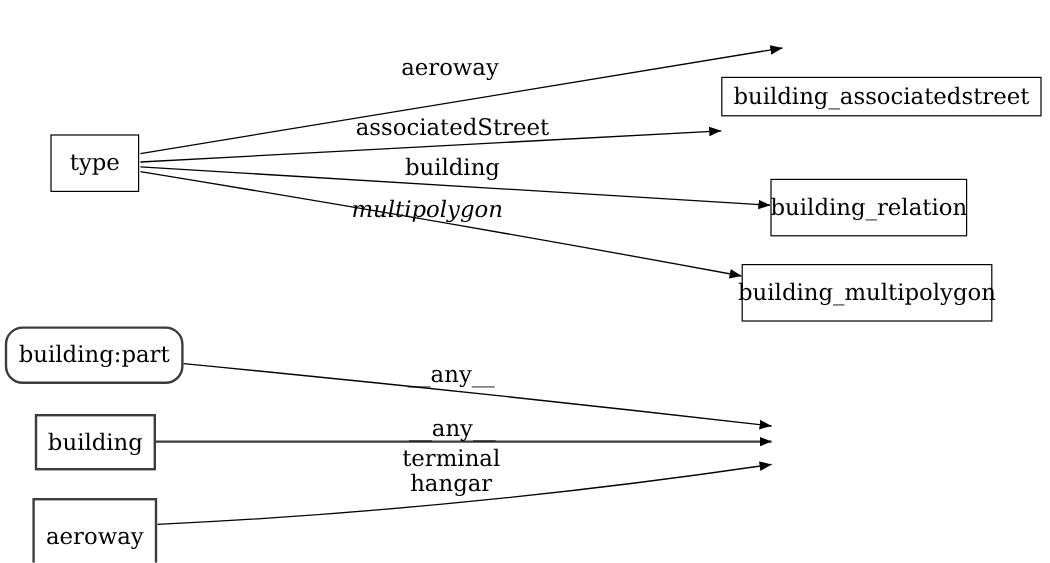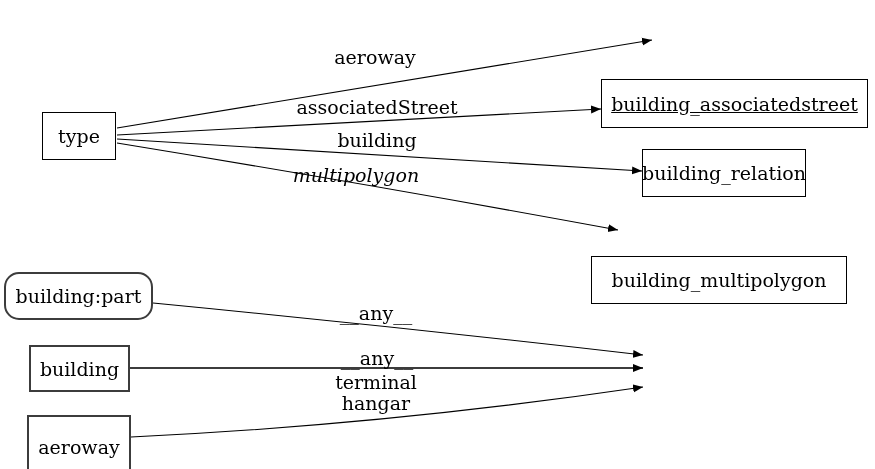--- a/index.html
+++ b/index.html
@@ -40,23 +40,23 @@
     transform: translate(-50%, -50%);
     color: #000000;
     font-size: 19px;
     line-height: 21px;
     white-space: pre-line;
     text-align: center;
   }
   
   .n-type                     { left: 42px;  top: 112px; width: 74px;  height: 48px; text-align: right; }
   .n-building-street          { left: 652px; top: 5px;   width: 168px; height: 47px; }
-  .n-building-associatedstreet{ left: 601px; top: 79px;  width: 267px; height: 49px; text-decoration: underline; }
+  .n-building-associatedstreet{ left: 601px; top: 64px;  width: 267px; height: 33px; }
   .n-building-relation        { left: 642px; top: 149px; width: 164px; height: 48px; }
-  .n-building-multipolygon    { left: 591px; top: 220px; width: 256px; height: 48px; margin-top: 36px; }
+  .n-building-multipolygon    { left: 618px; top: 220px; width: 209px; height: 48px; }
   .n-building-part            { left: 4px;   top: 272px; width: 149px; height: 48px; border-radius: 15px; }
   .n-building                 { left: 29px;  top: 345px; width: 101px; height: 47px; }
   .n-aeroway                  { left: 27px;  top: 415px; width: 104px; height: 64px; }
   .n-building-polygon         { left: 643px; top: 343px; width: 185px; height: 48px; }
   
   .l-street          { left: 375px; top: 57px;  }
   .l-associatedstreet{ left: 377px; top: 107px; }
   .l-building        { left: 377px; top: 140px; }
   .l-multipolygon    { left: 356px; top: 175px; font-style: italic; }
   .l-any-1           { left: 376px; top: 313px; }

